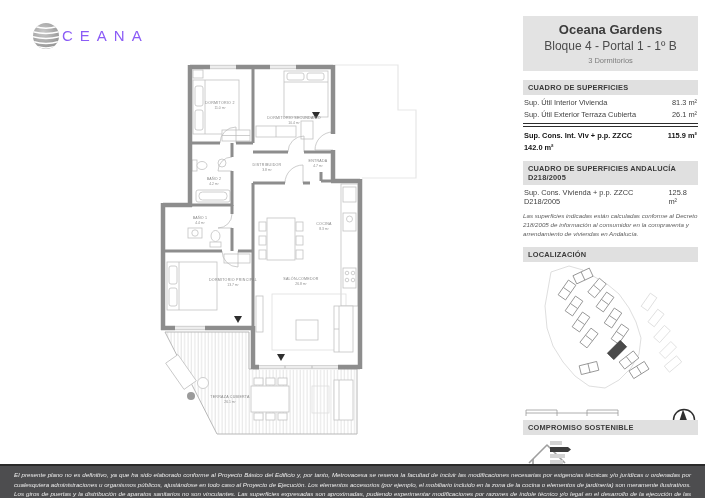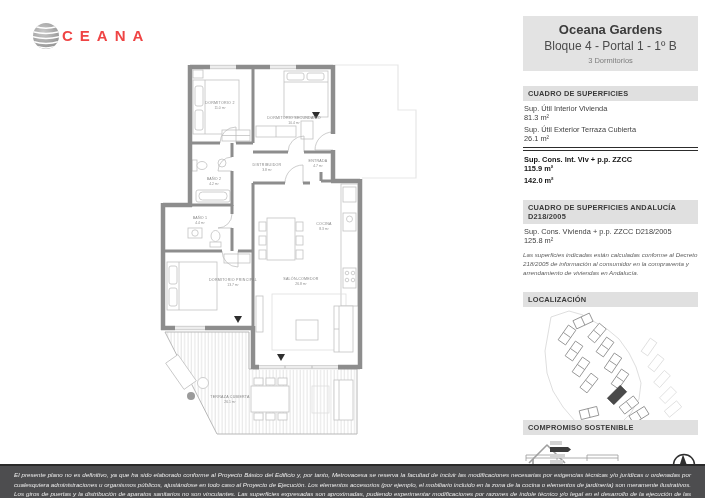--- a/index.html
+++ b/index.html
@@ -1,35 +1,35 @@
 <!DOCTYPE html>
 <html><head>
 <meta charset="utf-8">
 <style>
   html,body{margin:0;padding:0;background:#888;}
   .page{position:relative;width:705px;height:498px;background:#ffffff;overflow:hidden;
         font-family:"Liberation Sans",sans-serif;color:#3a3a3a;}
   
   .logo{position:absolute;left:31px;top:21px;}
   .logo-word{position:absolute;left:62px;top:27px;font-size:15px;letter-spacing:7px;
-             color:#ef4444;font-weight:700;}
+             color:#8b5cf6;font-weight:400;}
   
   .plan{position:absolute;left:130px;top:50px;}
   .room-label{font-size:3.6px;fill:#858585;letter-spacing:.25px;text-anchor:middle;}
   .room-area{font-size:3.4px;fill:#8e8e8e;text-anchor:middle;}
   
   .panel{position:absolute;left:523px;top:0;width:175px;}
   .hdr{margin-top:16px;background:#e3e3e3;text-align:center;padding:6px 4px 6px;}
   .hdr-title{font-size:13px;font-weight:bold;color:#3b3b3b;}
   .hdr-sub{font-size:12px;color:#4c4c4c;margin-top:2px;}
   .hdr-dorm{font-size:7.5px;color:#7d7d7d;margin-top:3px;}
   .secbar{background:#e0e0e0;font-size:7.4px;font-weight:bold;color:#3a3a3a;
-          padding:3px 5px;margin-top:15px;letter-spacing:.2px;}
+          padding:3px 5px;margin-top:9px;letter-spacing:.2px;}
   .srow{display:flex;justify-content:space-between;font-size:7.4px;color:#414141;
-        padding:3px 1px 0;flex-direction:column;}
+        padding:3px 1px 0;}
   .srow.bold{font-weight:bold;color:#151515;justify-content:space-between;}
   .rule{border-top:1px solid #2c2c2c;border-bottom:1px solid #2c2c2c;height:1.5px;
         margin:4px 0 1px;}
   .note{font-size:6.2px;font-style:italic;color:#5c5c5c;line-height:1.5;margin-top:5px;}
   .mapwrap{margin-top:2px;}
   .scale-row{display:flex;justify-content:space-between;align-items:flex-start;margin-top:0;}
   .scale-label{font-size:4.4px;fill:#8a8a8a;}
   .sust{position:absolute;left:523px;top:404px;width:175px;}
   
   .disc{position:absolute;left:0;top:464px;width:705px;height:34px;background:#4d4d4f;

